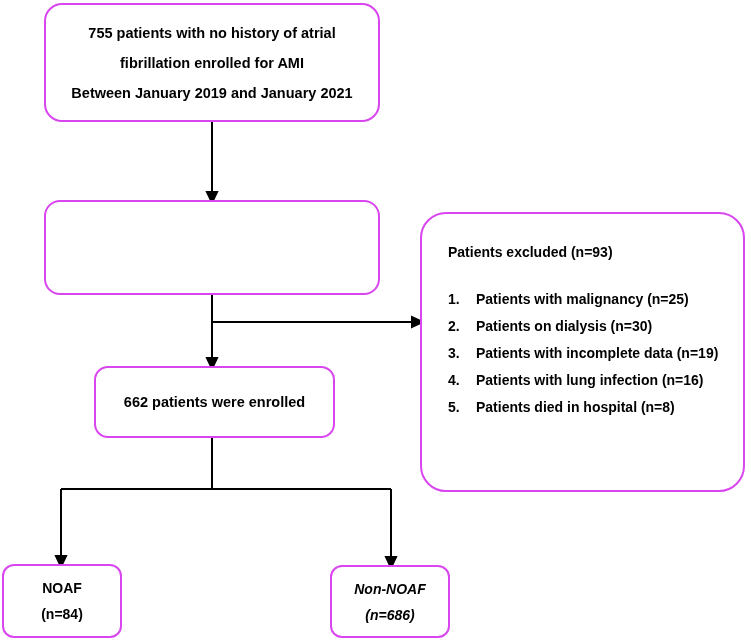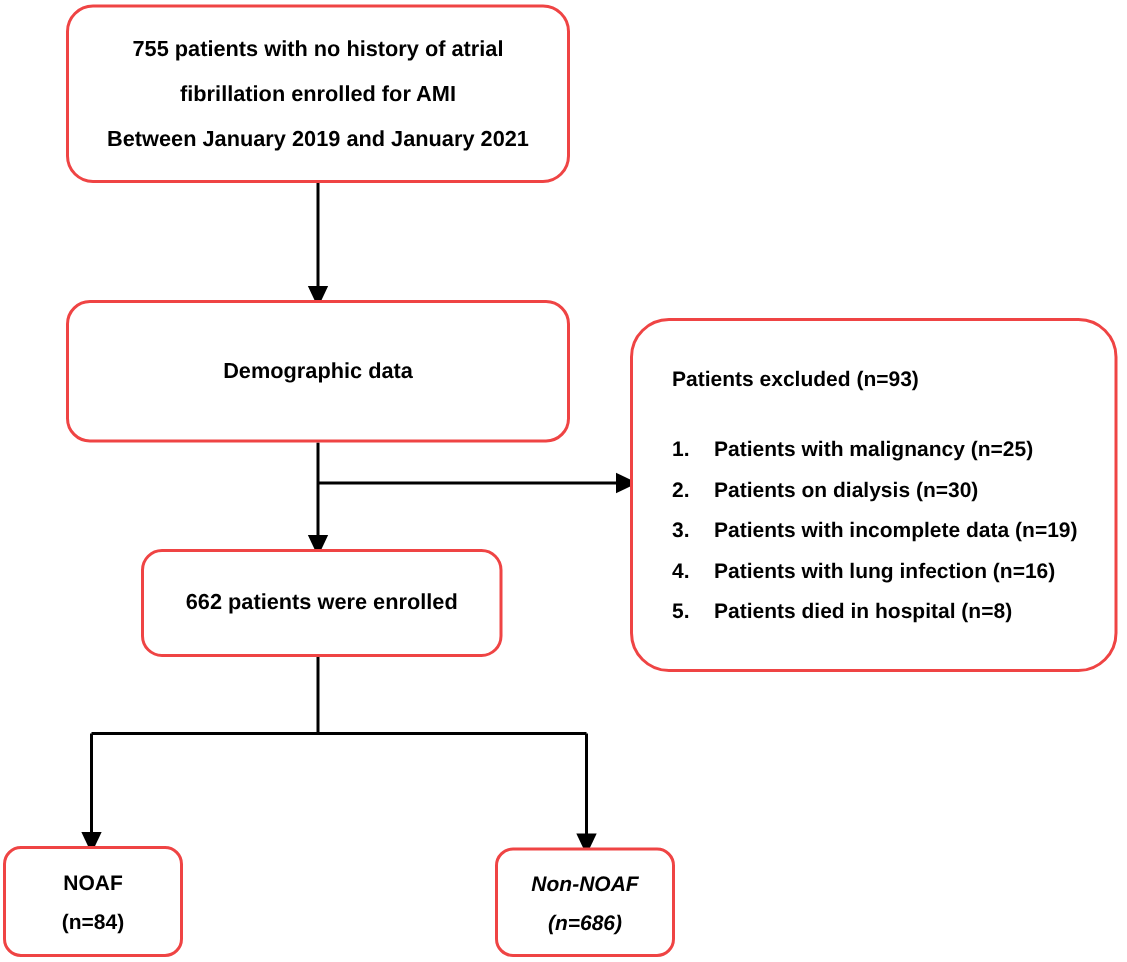--- a/index.html
+++ b/index.html
@@ -21,21 +21,21 @@
     left: 0;
     top: 0;
     width: 751px;
     height: 641px;
     pointer-events: none;
   }
   .node {
     position: absolute;
     box-sizing: border-box;
     background: #ffffff;
-    border: 2px solid #ef4444;
+    border: 2px solid #d946ef;
     border-radius: 14px;
     display: flex;
     flex-direction: column;
     align-items: center;
     justify-content: center;
     color: #000000;
     font-weight: bold;
     z-index: 2;
   }
   .node .line {
@@ -68,21 +68,21 @@
   #node-collection .line {
     font-size: 14.5px;
     line-height: 30px;
   }
 
   
   #node-excluded {
     left: 420px;
     top: 212px;
     width: 325px;
-    height: 236px;
+    height: 280px;
     border-radius: 26px;
     align-items: flex-start;
     justify-content: flex-start;
     padding: 30px 0 0 26px;
   }
   #node-excluded .excluded-title {
     font-size: 14px;
     margin-bottom: 26px;
     text-align: left;
   }
@@ -165,21 +165,20 @@
     <line x1="391" y1="489" x2="391" y2="562" stroke="#000000" stroke-width="2" marker-end="url(#arrowhead)"></line>
   </svg>
 
   <div class="node" id="node-source">
     <span class="line">755 patients with no history of atrial</span>
     <span class="line">fibrillation enrolled for AMI</span>
     <span class="line">Between January 2019 and January 2021</span>
   </div>
 
   <div class="node" id="node-collection">
-    <span class="line">Demographic data</span>
   </div>
 
   <div class="node" id="node-excluded">
     <span class="excluded-title">Patients excluded (n=93)</span>
     <ul class="excluded-list">
       <li class="excluded-item">
         <span class="item-num">1.</span>
         <span class="item-label">Patients with malignancy (n=25)</span>
       </li>
       <li class="excluded-item">

